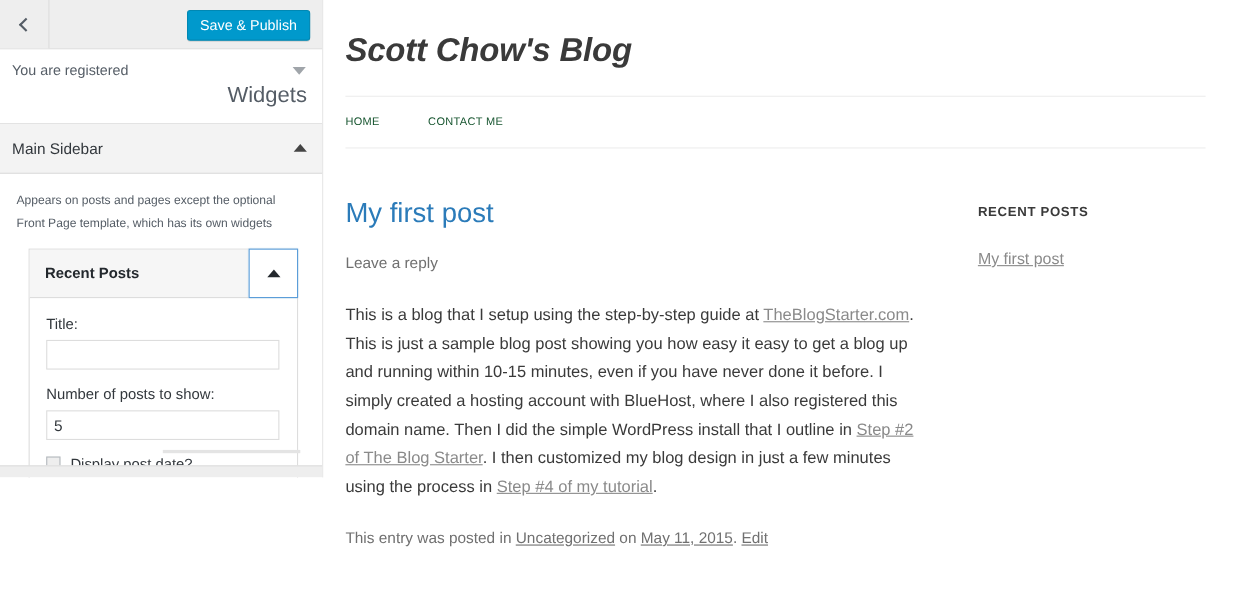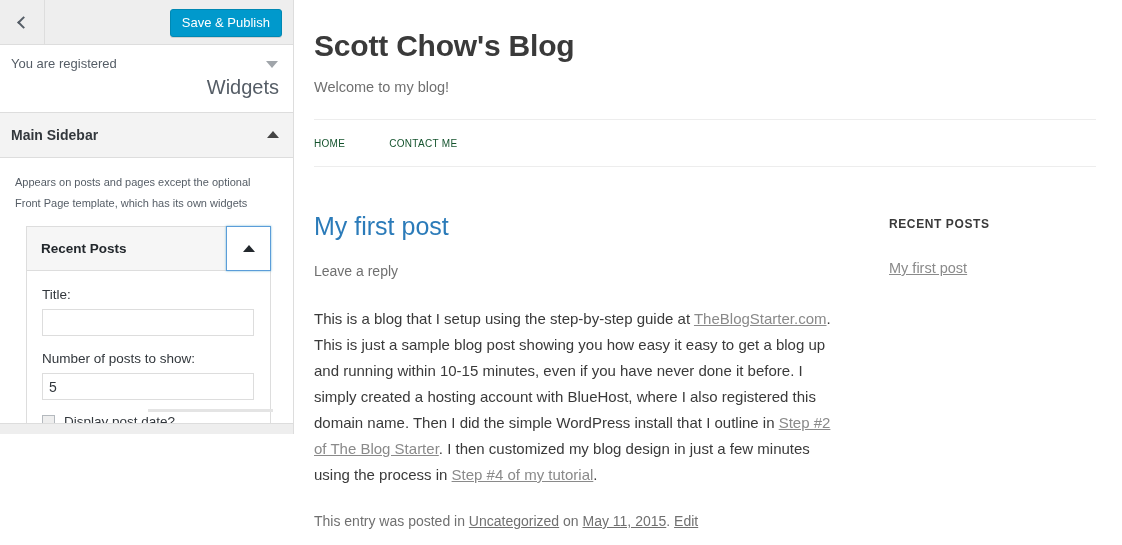--- a/index.html
+++ b/index.html
@@ -108,21 +108,21 @@
   
   .section-head {
     position: relative;
     background: #f3f3f3;
     border-bottom: 1px solid #dddddd;
     padding: 13px 40px 13px 11px;
     cursor: pointer;
   }
   .section-head-label {
     font-size: 14px;
-    font-weight: bold;
+    font-weight: normal;
     color: #32373c;
     line-height: 18px;
   }
   .caret-up {
     position: absolute;
     right: 14px;
     top: 18px;
     width: 0; height: 0;
     border-left: 6px solid transparent;
     border-right: 6px solid transparent;
@@ -312,20 +312,21 @@
     padding-left: 20px;
     padding-right: 22px;
     max-width: 800px;
   }
   .site-title {
     font-size: 30px;
     font-weight: bold;
     color: #3a3a3a;
     margin-top: 29px;
     letter-spacing: -0.2px;
+    font-style: italic;
   }
   .site-desc {
     font-size: 14.5px;
     color: #707070;
     margin-top: 16px;
   }
   .nav-wrap {
     margin-top: 24px;
     border-top: 1px solid #ededed;
     border-bottom: 1px solid #ededed;
@@ -472,21 +473,20 @@
     </div>
 
     <div class="scroll-remnant"></div>
     <div class="cust-bottom-strip"></div>
   </div>
 
   <div id="preview">
     <div class="site-inner">
 
       <h1 class="site-title">Scott Chow's Blog</h1>
-      <div class="site-desc">Welcome to my blog!</div>
 
       <div class="nav-wrap">
         <ul class="nav-list">
           <li class="nav-item">HOME</li>
           <li class="nav-item">CONTACT ME</li>
         </ul>
       </div>
 
       <div class="content-row">
 

